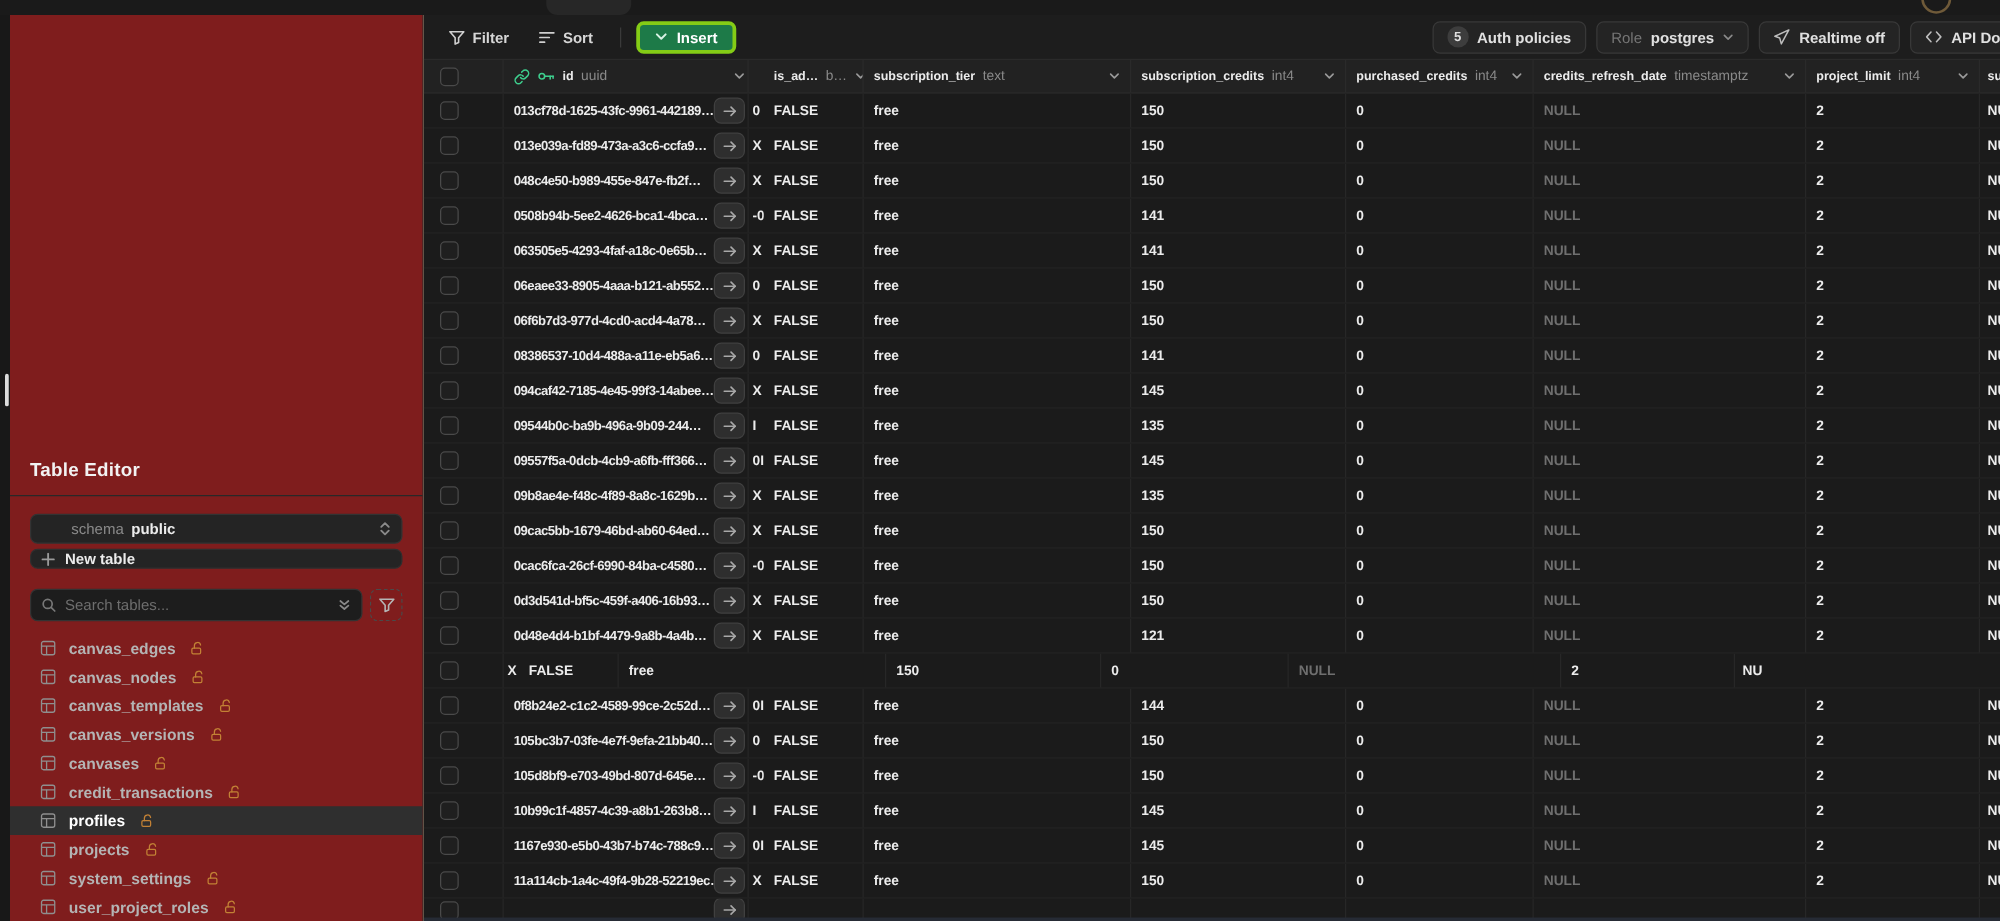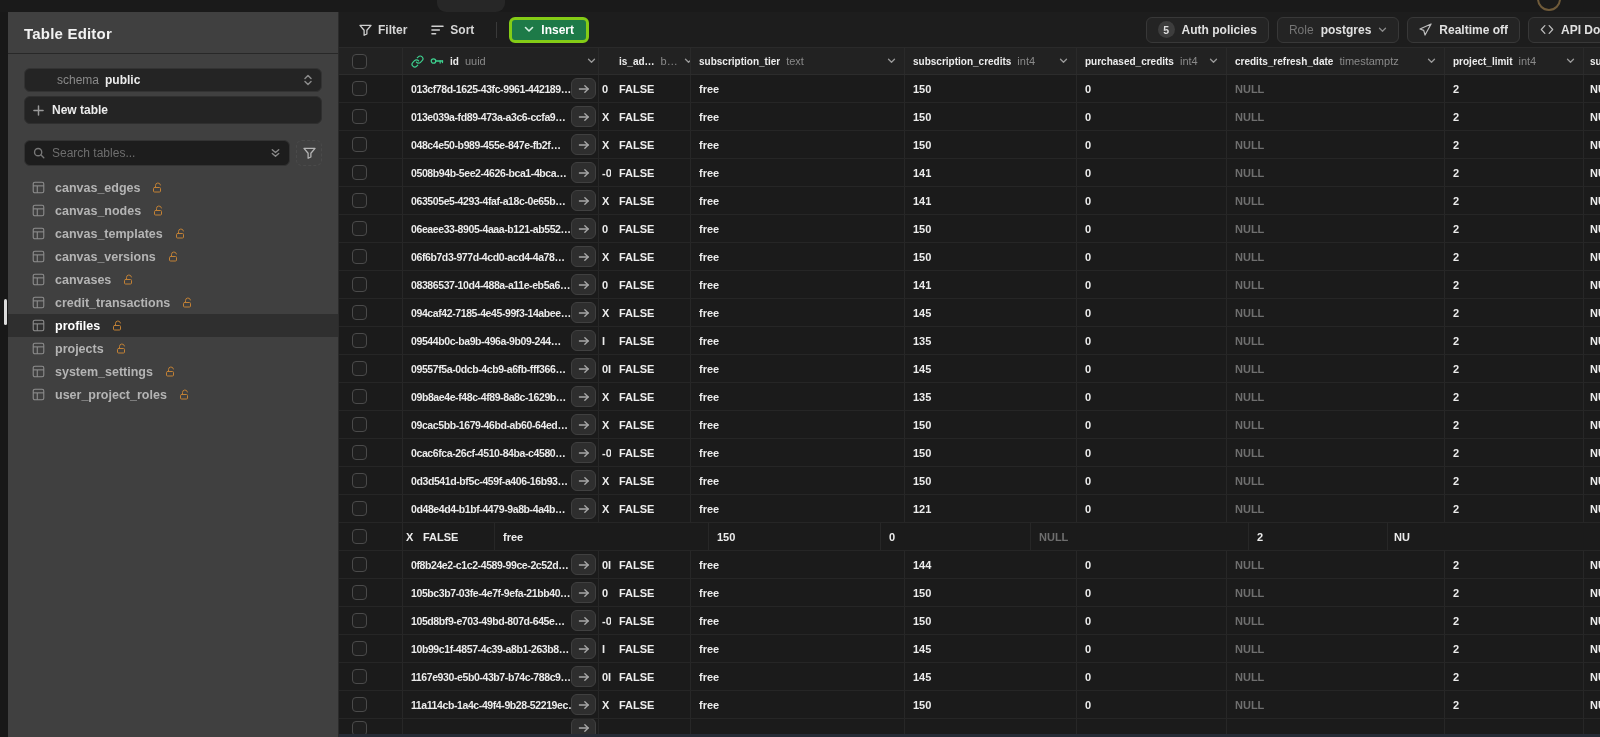--- a/index.html
+++ b/index.html
@@ -12,30 +12,30 @@
     background:#272727; border-radius:0 0 9px 9px; }
   .top-partial-circle { position:absolute; left:1537px; top:-13px; width:24px; height:24px;
     border:2px solid #6f5a39; border-radius:50%; }
 
   
   .app { display:flex; height:725px; }
   .left-rail { width:8px; background:#181818; position:relative; flex:none; }
   .scroll-indicator { position:absolute; left:4px; top:287px; width:3px; height:26px;
     background:#dcdcdc; border-radius:2px; }
 
-  .sidebar { width:331px; flex:none; background:#404040; border-right:1px solid #2b2b2b;
-    display:flex; flex-direction:column; }
+  .sidebar { width:331px; flex:none; background:#7f1d1d; border-right:1px solid #2b2b2b;
+    display:flex; flex-direction:column;justify-content:flex-end; }
   .sidebar-header { height:42px; padding:13px 16px 0; border-bottom:1px solid #282828; }
   .sidebar-title { font-size:15px; font-weight:700; color:#f2f2f2; letter-spacing:.2px; }
   .sidebar-controls { padding:14px 16px 0; }
   .schema-select { height:24px; border:1px solid #333; background:#242424; border-radius:6px;
     display:flex; align-items:center; padding:0 8px; gap:6px; cursor:pointer; }
   .schema-label { color:#8a8a8a; font-size:12px;margin-left:24px; }
   .schema-value { color:#ececec; font-size:12px; font-weight:700; flex:1; }
-  .new-table-btn { margin-top:4px; height:28px; border:1px solid #2f2f2f; background:#242424;
+  .new-table-btn { margin-top:4px; height:16px; border:1px solid #2f2f2f; background:#242424;
     border-radius:6px; display:flex; align-items:center; padding:0 8px; gap:8px; cursor:pointer; }
   .new-table-label { font-size:12px; font-weight:700; color:#ececec; }
   .search-row { margin-top:16px; display:flex; gap:6px; align-items:center; }
   .search-box { flex:1; height:26px; border:1px solid #333; border-radius:6px;
     display:flex; align-items:center; padding:0 8px; gap:7px; background:#1d1d1d; }
   .search-box input { flex:1; background:transparent; border:none; outline:none;
     color:#cfcfcf; font-size:12px; font-family:inherit; }
   .search-box input::placeholder { color:#6e6e6e; }
   .filter-mini-btn { width:26px; height:26px; border:1px dashed #4a4a4a; border-radius:6px;
     display:flex; align-items:center; justify-content:center; cursor:pointer; }
@@ -995,21 +995,21 @@
     <div class="cell c9">
               <span class="v vlast">NU</span>
             </div>
   </div>
 
   <div class="row">
     <div class="cell c0">
               <span class="checkbox"></span>
             </div>
     <div class="cell c1">
-      <span class="v vid">0cac6fca-26cf-4510-84ba-c4580…</span>
+      <span class="v vid">0cac6fca-26cf-6990-84ba-c4580…</span>
       <span class="expand-btn">
         <svg width="12" height="10" viewBox="0 0 14 12" fill="none" stroke="#a8a8a8" stroke-width="1.6" stroke-linecap="round" stroke-linejoin="round">
                   <line x1="1.5" y1="6" x2="12" y2="6"></line>
                   <polyline points="8,2 12,6 8,10"></polyline>
                 </svg>
       </span>
     </div>
     <div class="cell c2">
               <span class="v vclip">-0</span>
             </div>

